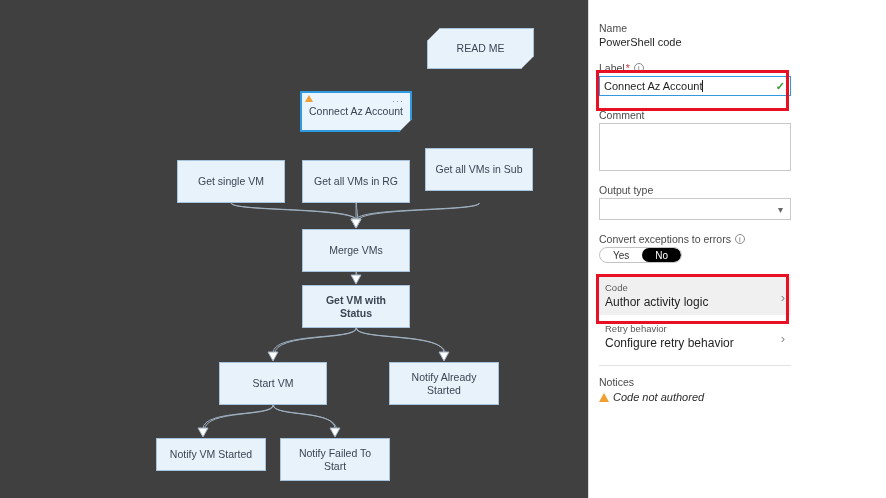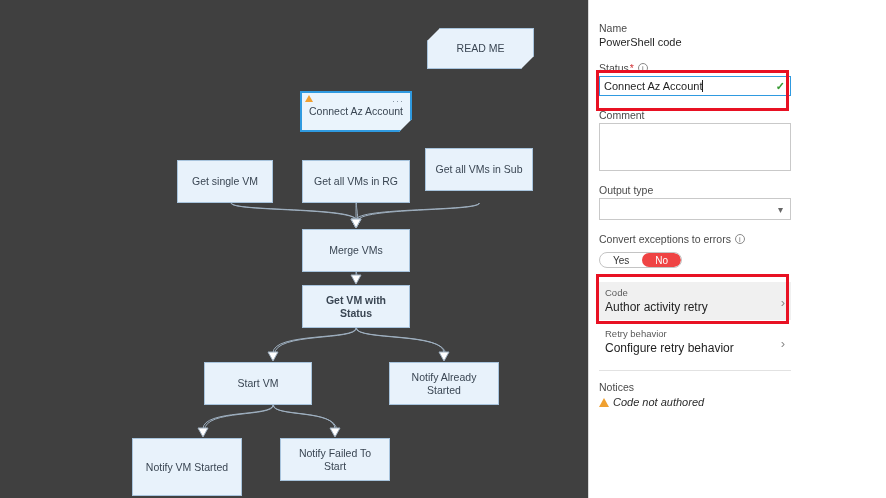--- a/index.html
+++ b/index.html
@@ -83,27 +83,27 @@
     width:192px; height:48px; border:1px solid #c9c9c9; background:#fff;
   }
   .dropdown {
     width:192px; height:22px; border:1px solid #c9c9c9; background:#fff;
     display:flex; align-items:center; justify-content:flex-end; padding-right:7px;
   }
   .chev-d { color:#666; font-size:10px; }
 
   .toggle {
     display:inline-flex; align-items:flex-start; border:1px solid #c4c4c4;
-    border-radius:10px; height:16px; overflow:hidden; background:#fff; margin-top:5px;
+    border-radius:10px; height:16px; overflow:hidden; background:#fff; 
   }
   .toggle .opt {
     padding:0 13px; font-size:10px; line-height:15px; color:#333;
     display:flex; align-items:center; height:100%;
   }
-  .toggle .opt.on { background:#ef4444; color:#fff; border-radius:10px; }
+  .toggle .opt.on { background:#000000; color:#fff; border-radius:10px; }
 
   .linkrow {
     width:192px; padding:5px 6px 6px 6px; position:relative;
   }
   .linkrow.hl { background:#f0f0f0; }
   .linkrow .t1 { font-size:9.5px; color:#5a5a5a; }
   .linkrow .t2 { font-size:12px; color:#1f1f1f; margin-top:2px; }
   .chev-r { position:absolute; right:6px; top:13px; color:#8a8a8a; font-size:13px; }
 
   .divider { width:192px; height:1px; background:#e2e2e2; margin:9px 0 10px 0; }
@@ -167,58 +167,58 @@
       </svg>
     <div id="nodes-layer">
         <div class="node readme" style="left: 427px; top: 28px; width: 107px; height: 41px;">
           <span class="label">READ ME</span>
         </div>
         <div class="node clip selected" style="left: 300px; top: 91px; width: 112px; height: 41px;">
           <span class="warn-tri"></span>
           <span class="dots">···</span>
           <span class="label">Connect Az Account</span>
         </div>
-        <div class="node" style="left: 177px; top: 160px; width: 96px; height: 43px;">
+        <div class="node" style="left: 177px; top: 160px; width: 108px; height: 43px;">
           <span class="label">Get single VM</span>
         </div>
         <div class="node" style="left: 302px; top: 160px; width: 108px; height: 43px;">
           <span class="label">Get all VMs in RG</span>
         </div>
         <div class="node" style="left: 425px; top: 148px; width: 108px; height: 43px;">
           <span class="label">Get all VMs in Sub</span>
         </div>
         <div class="node" style="left: 302px; top: 229px; width: 108px; height: 43px;">
           <span class="label">Merge VMs</span>
         </div>
         <div class="node" style="left: 302px; top: 285px; width: 108px; height: 43px; font-weight: bold;">
           <span class="label">Get VM with Status</span>
         </div>
-        <div class="node" style="left: 204px; top: 362px; width: 108px; height: 43px;">
+        <div class="node" style="left: 219px; top: 362px; width: 108px; height: 43px;">
           <span class="label">Start VM</span>
         </div>
         <div class="node" style="left: 389px; top: 362px; width: 110px; height: 43px;">
           <span class="label">Notify Already Started</span>
         </div>
-        <div class="node" style="left: 132px; top: 438px; width: 110px; height: 58px;">
+        <div class="node" style="left: 156px; top: 438px; width: 110px; height: 33px;">
           <span class="label">Notify VM Started</span>
         </div>
         <div class="node" style="left: 280px; top: 438px; width: 110px; height: 43px;">
           <span class="label">Notify Failed To Start</span>
         </div>
       </div>
   </div>
 
   <div id="panel">
     <div class="inner">
 
       <div class="fld-label">Name</div>
       <div class="fld-value" style="margin-bottom:14px;">PowerShell code</div>
 
       <div class="fld-label">
-        <span>Status</span><span class="req">*</span><span class="info-i">i</span>
+        <span>Label</span><span class="req">*</span><span class="info-i">i</span>
       </div>
       <div class="textbox">
         <span class="txt">Connect Az Account</span>
         <span class="caret"></span>
         <span class="check">✓</span>
       </div>
 
       <div class="fld-label" style="margin-top:13px;">Comment</div>
       <div class="textarea"></div>
 
@@ -230,21 +230,21 @@
       <div class="fld-label" style="margin-top:13px;">
         <span>Convert exceptions to errors</span><span class="info-i">i</span>
       </div>
       <div class="toggle">
         <span class="opt">Yes</span>
         <span class="opt on">No</span>
       </div>
 
       <div class="linkrow hl" style="margin-top:14px;">
         <div class="t1">Code</div>
-        <div class="t2">Author activity retry</div>
+        <div class="t2">Author activity logic</div>
         <span class="chev-r">›</span>
       </div>
 
       <div class="linkrow" style="margin-top:3px;">
         <div class="t1">Retry behavior</div>
         <div class="t2">Configure retry behavior</div>
         <span class="chev-r">›</span>
       </div>
 
       <div class="divider"></div>

